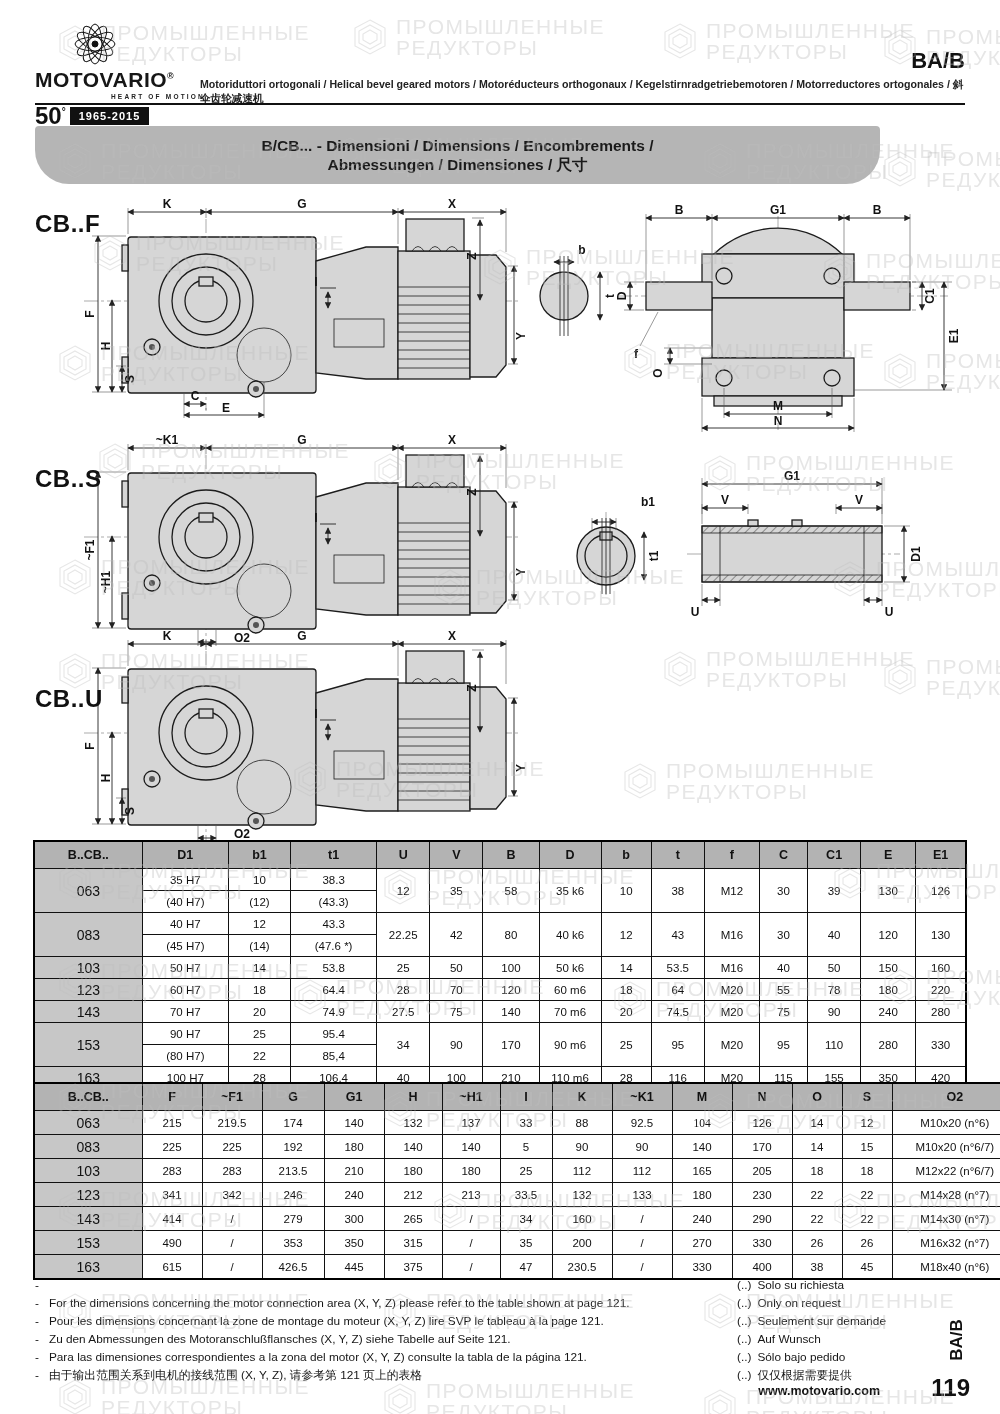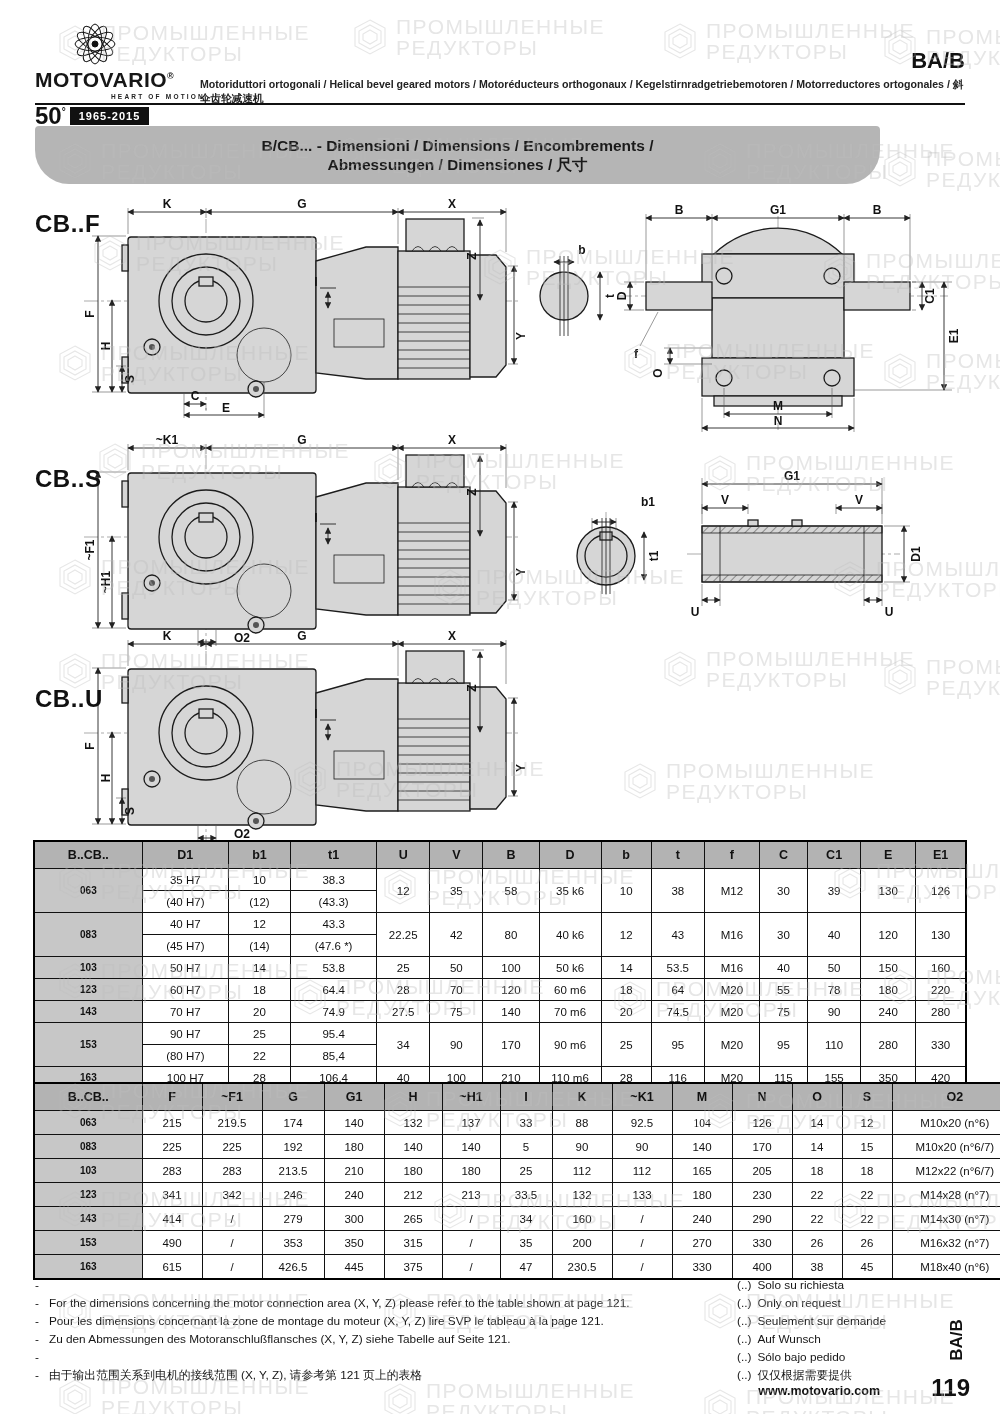--- a/index.html
+++ b/index.html
@@ -38,21 +38,21 @@
        transform:translate(-50%,-50%);z-index:2;}
   .dim.rot{transform:translate(-50%,-50%) rotate(-90deg);}
   .keyway{position:absolute;left:735px;top:702px;font-size:12.5px;line-height:19px;color:#161616;z-index:1;}
   
   .tblwrap{position:absolute;left:33px;z-index:1;}
   table.dims{border-collapse:collapse;table-layout:fixed;width:934px;border:2px solid #000;}
   table.dims th,table.dims td{border:1px solid #111;text-align:center;vertical-align:middle;
       font-size:11.5px;padding:0;background:transparent;}
   table.dims thead th{background:#b3b3b3;font-weight:bold;font-size:12.5px;height:26px;}
   table.dims td{height:21px;}
-  table.dims td.model{background:#c7c7c7;font-weight:bold;font-size:10px;}
+  table.dims td.model{background:#c7c7c7;font-weight:normal;font-size:14px;}
   
   .foot-left{position:absolute;left:35px;top:1276px;width:660px;z-index:1;}
   .foot-left .fl{display:flex;gap:10px;font-size:11.8px;line-height:18px;color:#161616;}
   .foot-right{position:absolute;left:737px;top:1276px;width:230px;z-index:1;}
   .foot-right .fl{display:flex;gap:6px;font-size:11.8px;line-height:18px;color:#161616;}
   .side-code{position:absolute;right:22px;top:1330px;transform:rotate(-90deg);
              transform-origin:center;font-weight:bold;font-size:17px;z-index:1;}
   .site{position:absolute;right:120px;top:1384px;font-weight:bold;font-size:12.5px;z-index:1;}
   .pageno{position:absolute;right:30px;top:1374px;font-weight:bold;font-size:24px;z-index:1;}
   svg .body{fill:#d6d6d6;stroke:#1c1c1c;stroke-width:1.3;}
@@ -676,20 +676,21 @@
       <div class="fl">
         <span>-</span>
         <span>Pour les dimensions concernant la zone de montage du  moteur (X, Y, Z) lire SVP le tableau à la page 121.</span>
       </div>
       <div class="fl">
         <span>-</span>
         <span>Zu den Abmessungen des Motoranschlußflansches  (X, Y, Z) siehe Tabelle auf Seite 121.</span>
       </div>
       <div class="fl">
         <span>-</span>
+        <span>Para las dimensiones correspondientes a la zona del motor (X, Y, Z) consulte la tabla de la página 121.</span>
       </div>
       <div class="fl">
         <span>-</span>
         <span>由于输出范围关系到电机的接线范围 (X, Y, Z), 请参考第 121 页上的表格</span>
       </div>
     </div>
   <div class="foot-right" id="foot-right">
       <div class="fl">
         <span>(..)</span>
         <span>Solo su richiesta</span>

